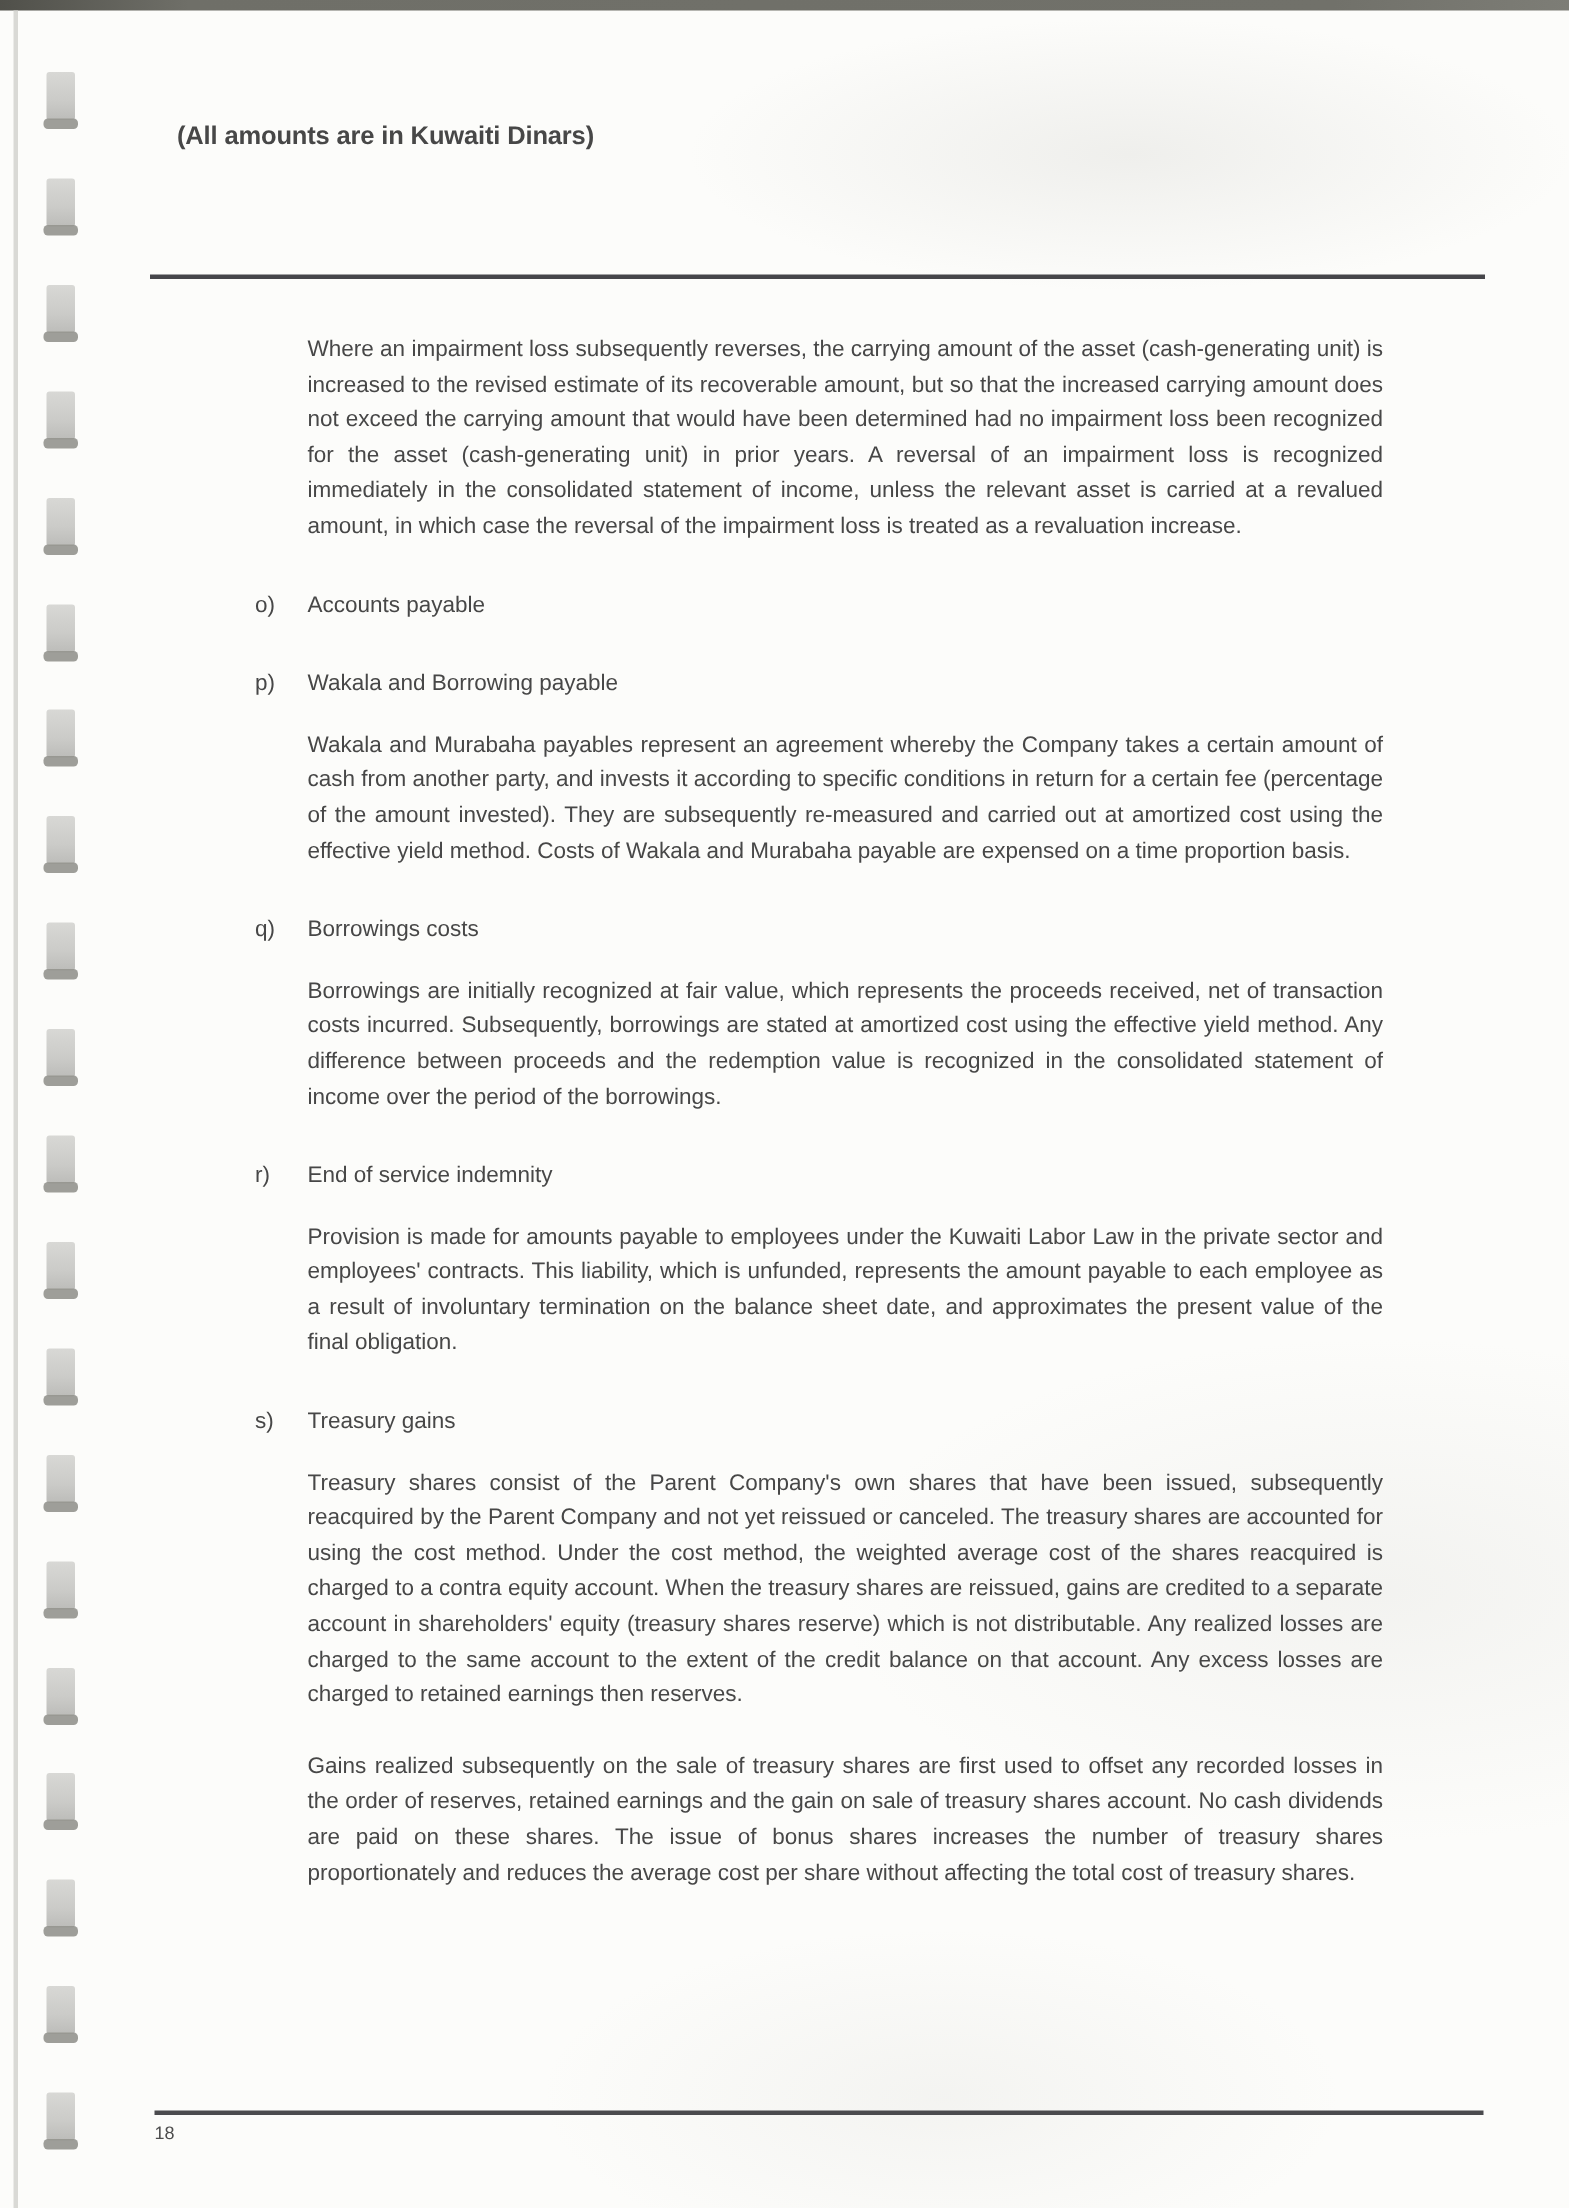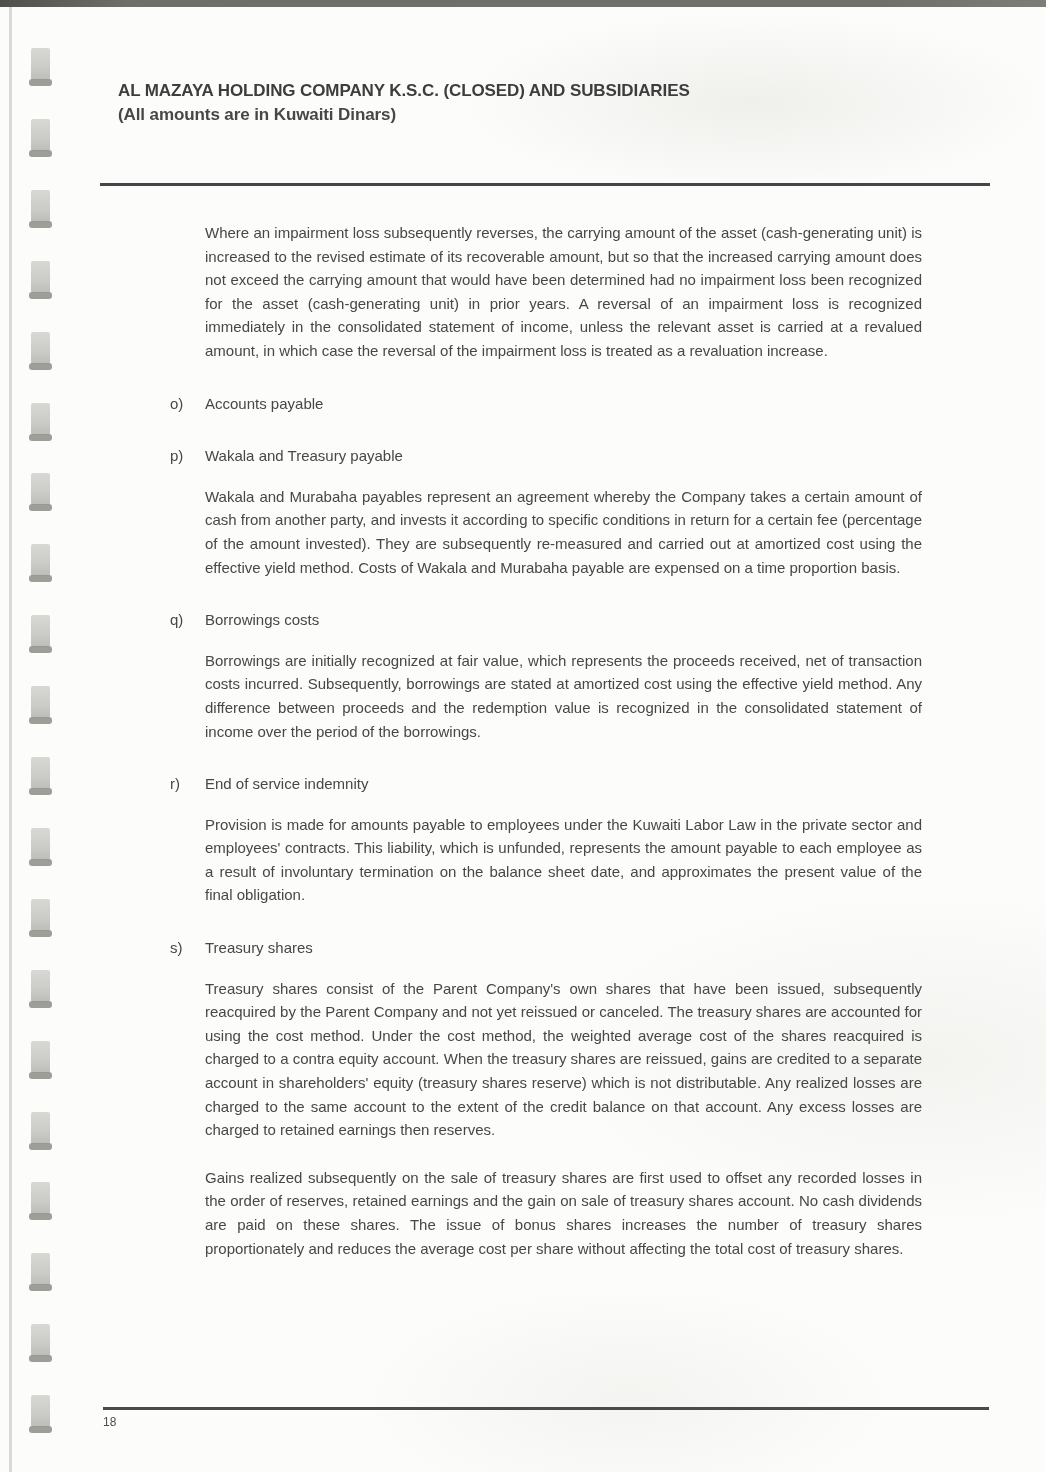--- a/index.html
+++ b/index.html
@@ -88,40 +88,39 @@
       <div class="punch" style="top: 969.7px;"></div>
       <div class="punch" style="top: 1040.6px;"></div>
       <div class="punch" style="top: 1111.5px;"></div>
       <div class="punch" style="top: 1182.4px;"></div>
       <div class="punch" style="top: 1253.3px;"></div>
       <div class="punch" style="top: 1324.2px;"></div>
       <div class="punch" style="top: 1395.1px;"></div>
     </div>
 
   <header class="header">
-    <div>AL MAZAYA HOLDING COMPANY K.S.C. (CLOSED) AND SUBSIDIARIES</div>
     <div class="h-normal">(All amounts are in Kuwaiti Dinars)</div>
   </header>
   <div class="header-rule"></div>
 
   <main class="doc">
 
     <p class="para">Where an impairment loss subsequently reverses, the carrying amount of the asset (cash-generating unit) is increased to the revised estimate of its recoverable amount, but so that the increased carrying amount does not exceed the carrying amount that would have been determined had no impairment loss been recognized for the asset (cash-generating unit) in prior years. A reversal of an impairment loss is recognized immediately in the consolidated statement of income, unless the relevant asset is carried at a revalued amount, in which case the reversal of the impairment loss is treated as a revaluation increase.</p>
 
     <section>
       <div class="sec-head">
         <span class="letter">o)</span>
         <span>Accounts payable</span>
       </div>
     </section>
 
     <section>
       <div class="sec-head">
         <span class="letter">p)</span>
-        <span>Wakala and Treasury payable</span>
+        <span>Wakala and Borrowing payable</span>
       </div>
       <p class="para">Wakala and Murabaha payables represent an agreement whereby the Company takes a certain amount of cash from another party, and invests it according to specific conditions in return for a certain fee (percentage of the amount invested). They are subsequently re-measured and carried out at amortized cost using the effective yield method. Costs of Wakala and Murabaha payable are expensed on a time proportion basis.</p>
     </section>
 
     <section>
       <div class="sec-head">
         <span class="letter">q)</span>
         <span>Borrowings costs</span>
       </div>
       <p class="para">Borrowings are initially recognized at fair value, which represents the proceeds received, net of transaction costs incurred. Subsequently, borrowings are stated at amortized cost using the effective yield method. Any difference between proceeds and the redemption value is recognized in the consolidated statement of income over the period of the borrowings.</p>
@@ -131,21 +130,21 @@
       <div class="sec-head">
         <span class="letter">r)</span>
         <span>End of service indemnity</span>
       </div>
       <p class="para">Provision is made for amounts payable to employees under the Kuwaiti Labor Law in the private sector and employees' contracts. This liability, which is unfunded, represents the amount payable to each employee as a result of involuntary termination on the balance sheet date, and approximates the present value of the final obligation.</p>
     </section>
 
     <section>
       <div class="sec-head">
         <span class="letter">s)</span>
-        <span>Treasury shares</span>
+        <span>Treasury gains</span>
       </div>
       <p class="para">Treasury shares consist of the Parent Company's own shares that have been issued, subsequently reacquired by the Parent Company and not yet reissued or canceled. The treasury shares are accounted for using the cost method. Under the cost method, the weighted average cost of the shares reacquired is charged to a contra equity account. When the treasury shares are reissued, gains are credited to a separate account in shareholders' equity (treasury shares reserve) which is not distributable. Any realized losses are charged to the same account to the extent of the credit balance on that account. Any excess losses are charged to retained earnings then reserves.</p>
       <p class="para">Gains realized subsequently on the sale of treasury shares are first used to offset any recorded losses in the order of reserves, retained earnings and the gain on sale of treasury shares account. No cash dividends are paid on these shares. The issue of bonus shares increases the number of treasury shares proportionately and reduces the average cost per share without affecting the total cost of treasury shares.</p>
     </section>
 
   </main>
 
   <div class="footer-rule"></div>
   <div class="page-number">18</div>
 

